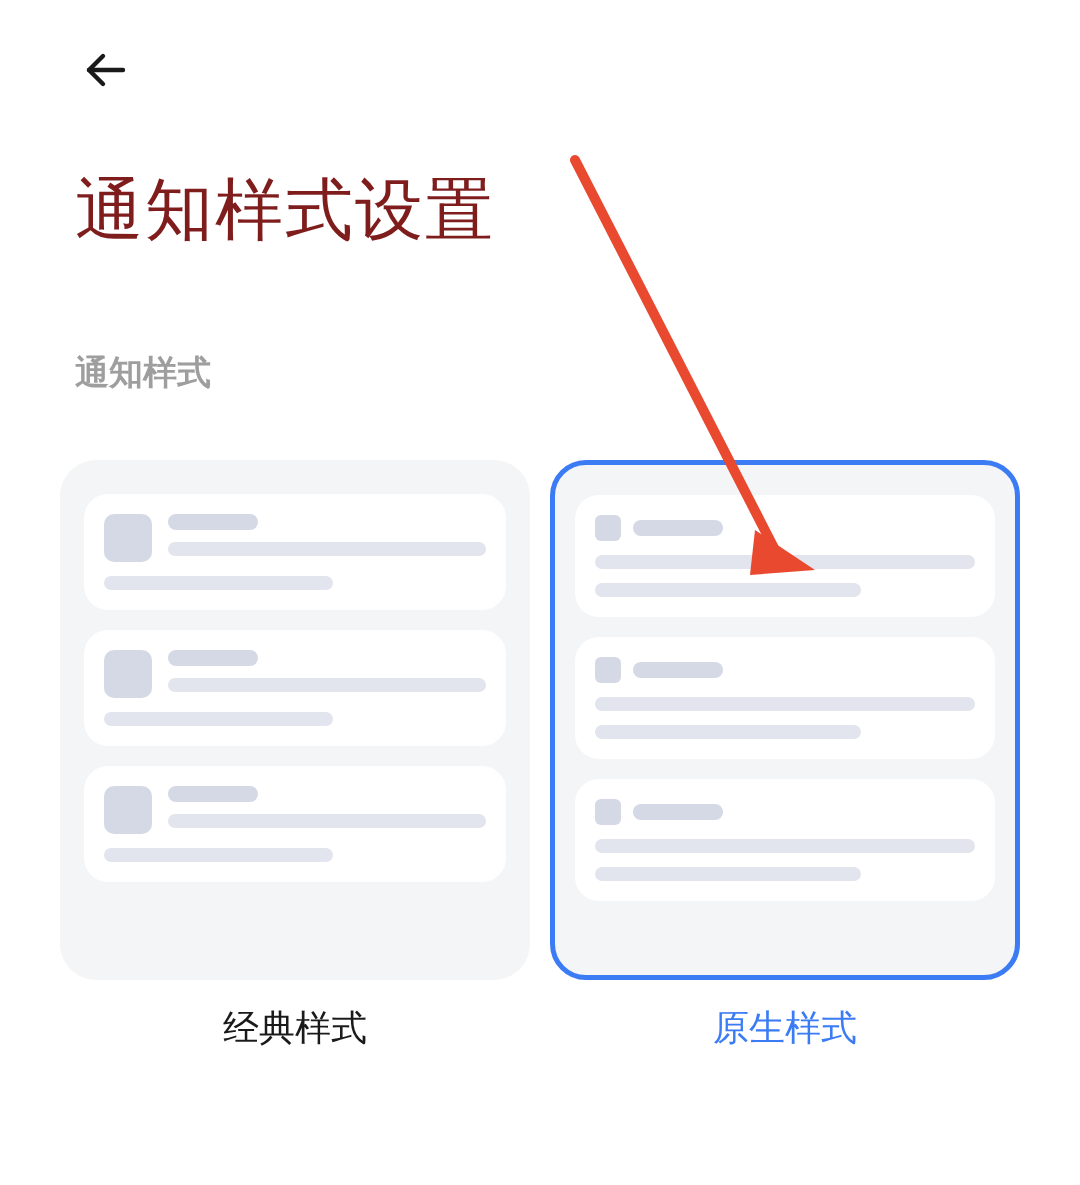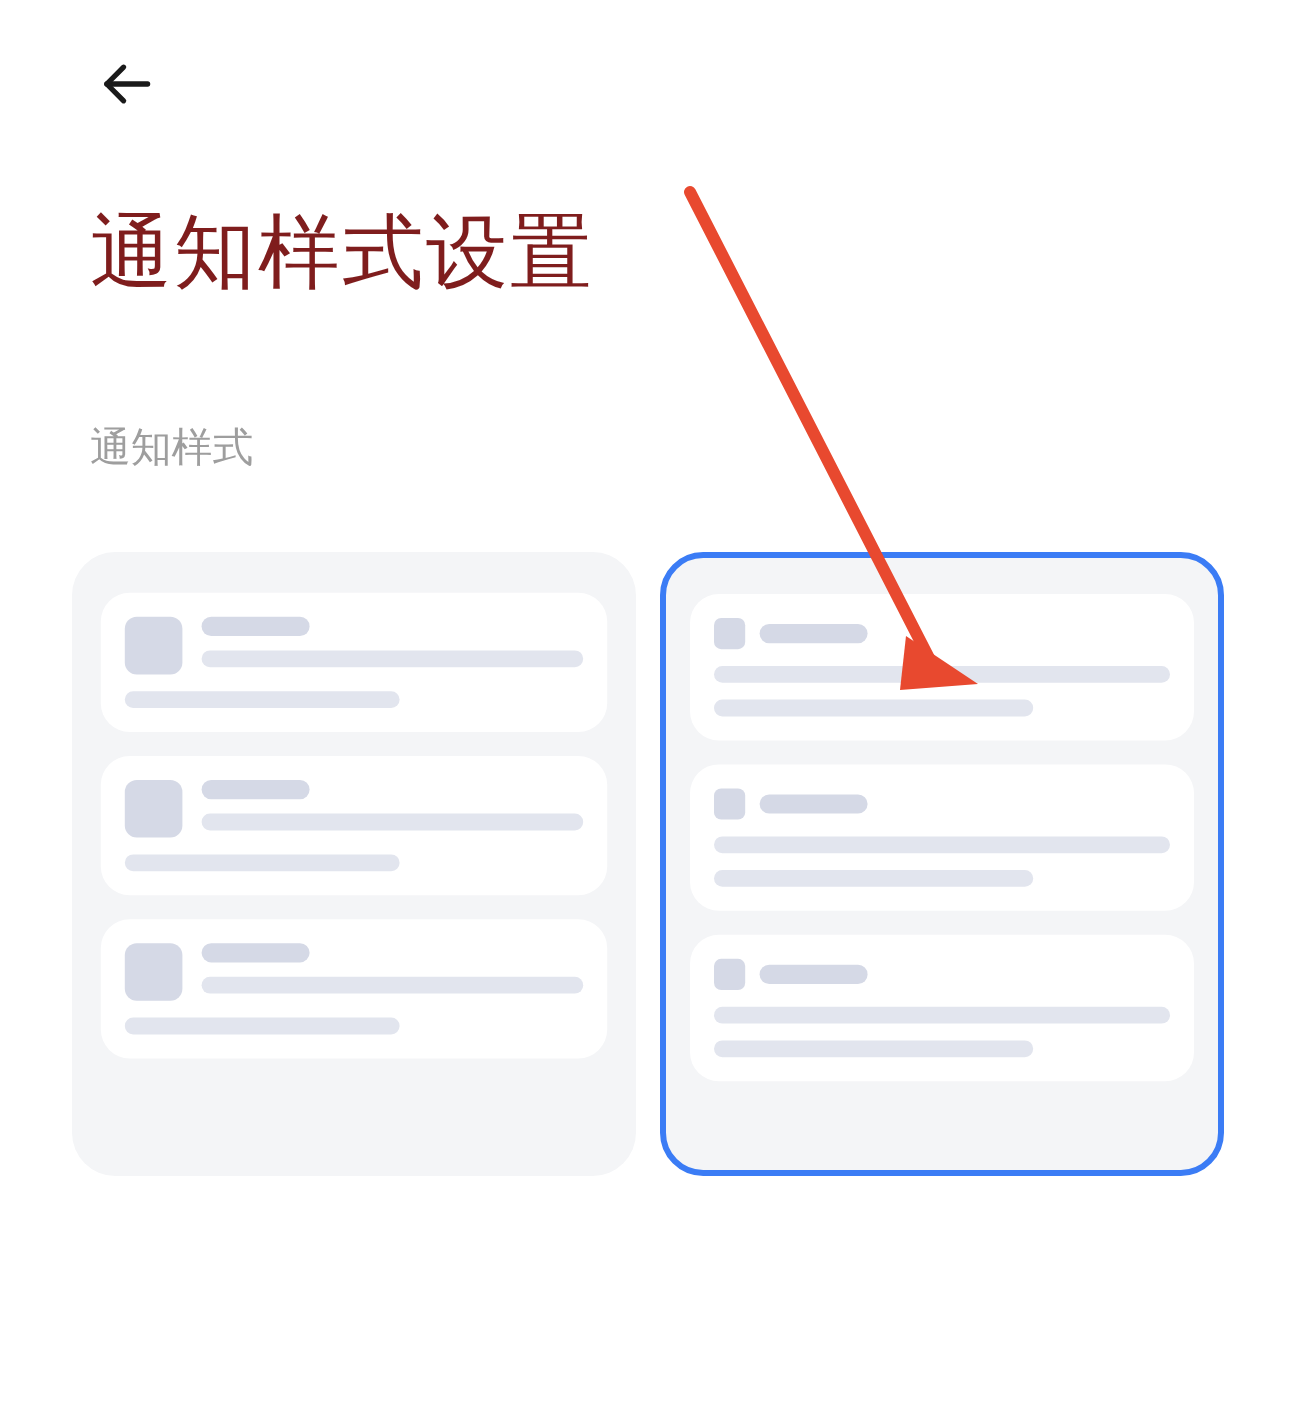--- a/index.html
+++ b/index.html
@@ -37,21 +37,21 @@
       font-weight: 400;
       color: #7f1d1d;
       letter-spacing: 2px;
     }
     .section-label {
       position: absolute;
       top: 350px;
       left: 75px;
       font-size: 34px;
       color: #9e9e9e;
-      font-weight: 400;
+      font-weight: 700;
     }
     .options-container {
       position: absolute;
       top: 460px;
       left: 60px;
       right: 60px;
       display: flex;
       gap: 20px;
     }
     .option-card {
@@ -207,20 +207,21 @@
         <div class="notif-row-with-icon">
           <div class="notif-icon-large"></div>
           <div class="notif-lines">
             <div class="line-title-short"></div>
             <div class="line-full"></div>
           </div>
         </div>
         <div class="line-medium"></div>
       </div>
     </div>
+    <div class="option-label default">经典样式</div>
   </div>
 
   <div class="option-card">
     <div class="preview-box selected">
       <div class="notif-item">
         <div class="native-header">
           <div class="notif-icon-small"></div>
           <div class="line-title-native"></div>
         </div>
         <div class="line-native-full"></div>
@@ -236,20 +237,21 @@
       </div>
       <div class="notif-item">
         <div class="native-header">
           <div class="notif-icon-small"></div>
           <div class="line-title-native"></div>
         </div>
         <div class="line-native-full"></div>
         <div class="line-native-medium"></div>
       </div>
     </div>
+    <div class="option-label active">原生样式</div>
   </div>
 
 </div>
 
 <svg class="annotation-arrow" width="280" height="440">
   <defs>
     <marker id="arrowhead" markerWidth="12" markerHeight="12" refX="6" refY="6" orient="auto">
       <polygon points="0 0, 12 6, 0 12" fill="#e8492f"></polygon>
     </marker>
   </defs>

